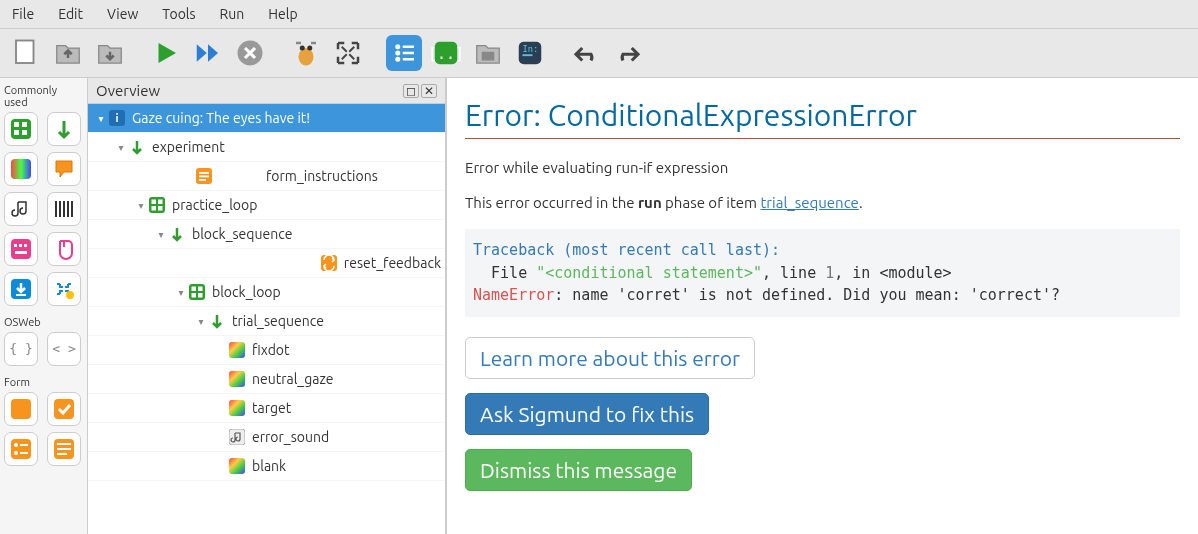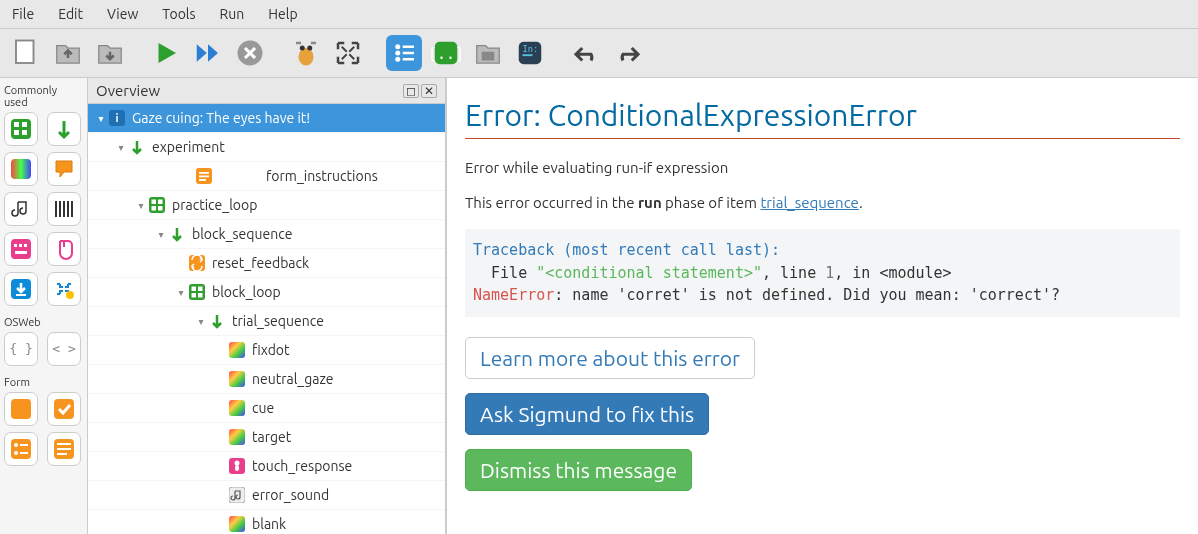--- a/index.html
+++ b/index.html
@@ -475,21 +475,21 @@
         </div>
         <div class="tree-row" style="padding-left: 66px;">
           <span class="arrow">▾</span>
           <span class="ticon">
             <svg width="16" height="16">
               <path d="M8 2 L8 14 M4 10 L8 14 L12 10" stroke="#2c9f2c" stroke-width="2.5" fill="none"></path>
             </svg>
           </span>
           <span>block_sequence</span>
         </div>
-        <div class="tree-row" style="padding-left: 86px;">
+        <div class="tree-row" style="padding-left: 86px; justify-content: flex-end;">
           <span class="arrow"></span>
           <span class="ticon">
             <svg width="16" height="16">
               <rect width="16" height="16" rx="3" fill="#f7941e"></rect>
               <path d="M3 5 A 5 5 0 0 1 13 5 M11 3 L13 5 L11 7" fill="none" stroke="#fff" stroke-width="1.5"></path>
               <path d="M13 11 A 5 5 0 0 1 3 11 M5 13 L3 11 L5 9" fill="none" stroke="#fff" stroke-width="1.5"></path>
             </svg>
           </span>
           <span>reset_feedback</span>
         </div>
@@ -557,49 +557,21 @@
                 <linearGradient id="rg2" x1="0" y1="0" x2="1" y2="1">
                   <stop offset="0%" stop-color="#f44"></stop>
                   <stop offset="35%" stop-color="#fc4"></stop>
                   <stop offset="65%" stop-color="#4c4"></stop>
                   <stop offset="100%" stop-color="#44f"></stop>
                 </linearGradient>
               </defs>
               <rect width="16" height="16" rx="3" fill="url(#rg2)"></rect>
             </svg>
           </span>
-          <span>cue</span>
-        </div>
-        <div class="tree-row" style="padding-left: 126px;">
-          <span class="arrow"></span>
-          <span class="ticon">
-            <svg width="16" height="16">
-              <defs>
-                <linearGradient id="rg2" x1="0" y1="0" x2="1" y2="1">
-                  <stop offset="0%" stop-color="#f44"></stop>
-                  <stop offset="35%" stop-color="#fc4"></stop>
-                  <stop offset="65%" stop-color="#4c4"></stop>
-                  <stop offset="100%" stop-color="#44f"></stop>
-                </linearGradient>
-              </defs>
-              <rect width="16" height="16" rx="3" fill="url(#rg2)"></rect>
-            </svg>
-          </span>
           <span>target</span>
-        </div>
-        <div class="tree-row" style="padding-left: 126px;">
-          <span class="arrow"></span>
-          <span class="ticon">
-            <svg width="16" height="16">
-              <rect width="16" height="16" rx="3" fill="#e83e8c"></rect>
-              <circle cx="8" cy="5" r="2.5" fill="#fff"></circle>
-              <rect x="6" y="7" width="4" height="6" rx="2" fill="#fff"></rect>
-            </svg>
-          </span>
-          <span>touch_response</span>
         </div>
         <div class="tree-row" style="padding-left: 126px;">
           <span class="arrow"></span>
           <span class="ticon">
             <svg width="16" height="16">
               <rect width="16" height="16" rx="3" fill="#eee" stroke="#aaa"></rect>
               <path d="M6 4 L6 11 A 2 2 0 1 1 4 9 M6 4 L11 4 L11 10 A 2 2 0 1 1 9 8" fill="none" stroke="#555" stroke-width="1.2"></path>
             </svg>
           </span>
           <span>error_sound</span>

